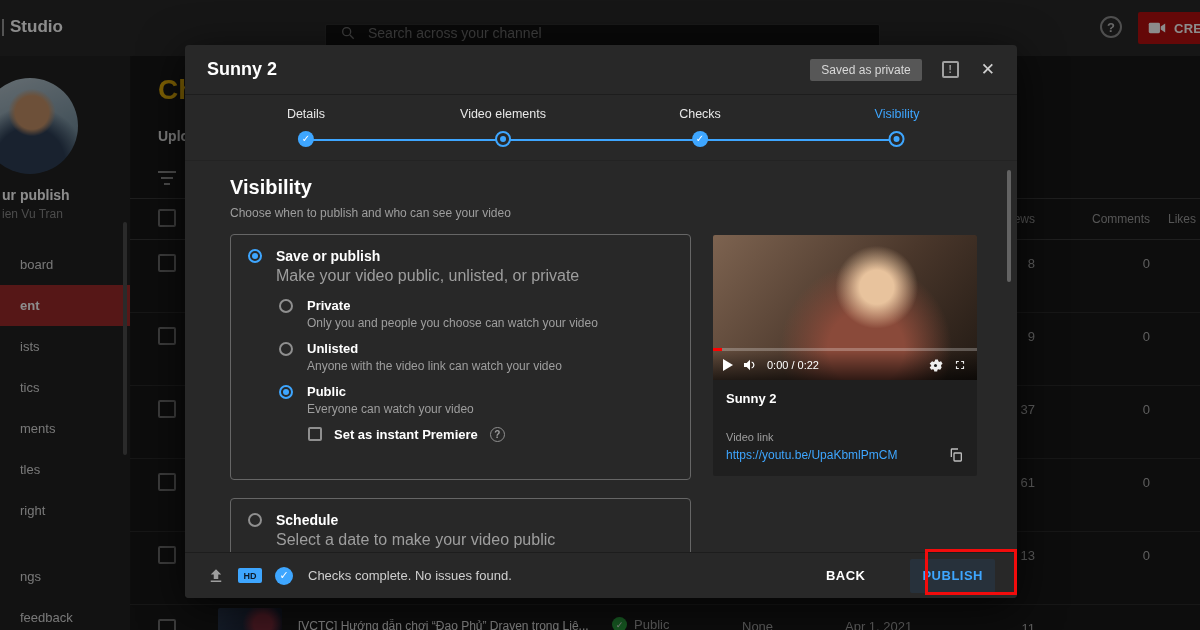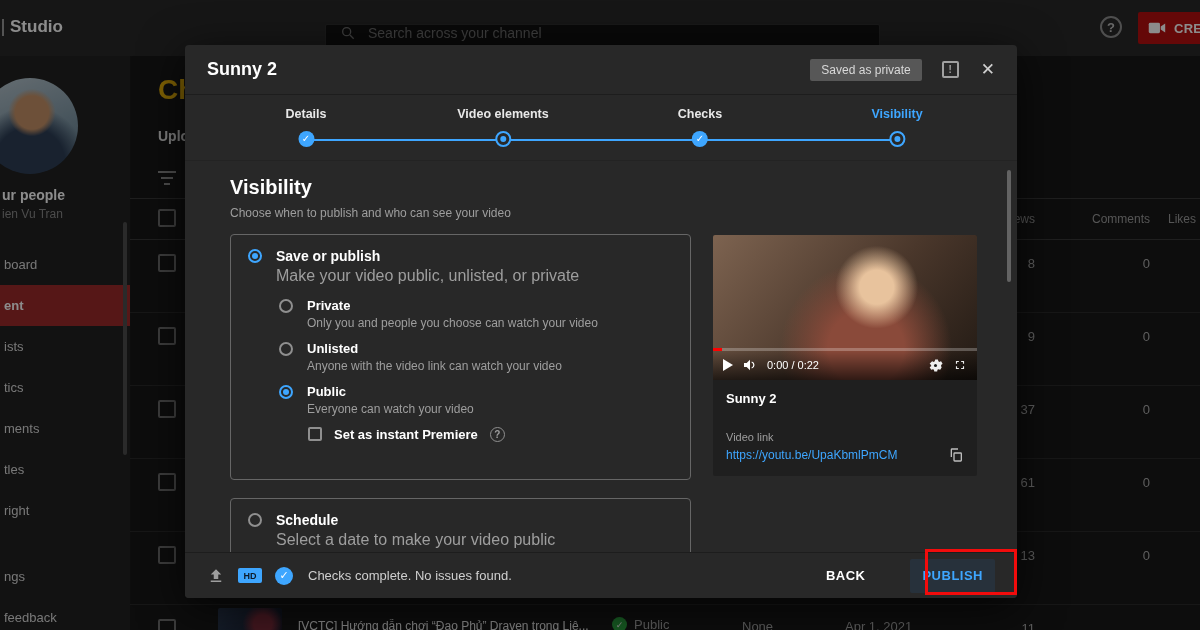--- a/index.html
+++ b/index.html
@@ -19,21 +19,21 @@
   
   .sidebar{position:absolute;top:56px;left:0;width:130px;bottom:0;background:#212121;}
   .avatar{position:absolute;left:-18px;top:22px;width:96px;height:96px;border-radius:50%;
     background:
       radial-gradient(circle at 52% 36%,#c79368 0 21%,rgba(0,0,0,0) 30%),
       radial-gradient(circle at 50% 88%,#2e3f57 0 36%,rgba(0,0,0,0) 58%),
       linear-gradient(160deg,#bac8d0 0%,#7e97a6 60%,#5d7482 100%);}
   .ch-title{position:absolute;left:2px;top:131px;color:#fff;font-size:14px;font-weight:bold;white-space:nowrap;}
   .ch-sub{position:absolute;left:2px;top:151px;color:#8a8a8a;font-size:12px;white-space:nowrap;}
   .nav{position:absolute;left:0;top:188px;right:0;}
-  .nav-item{height:41px;display:flex;align-items:center;padding-left:4px;color:#dadada;font-size:13px;white-space:nowrap;}
+  .nav-item{height:41px;display:flex;align-items:center;padding-left:20px;color:#dadada;font-size:13px;white-space:nowrap;}
   .nav-item.selected{background:#9d2b2b;color:#fff;font-weight:bold;}
   .nav-bottom{position:absolute;left:0;top:500px;right:0;}
   .side-scroll{position:absolute;left:123px;top:166px;width:4px;height:233px;background:#4d4d4d;border-radius:2px;}
 
   
   .content{position:absolute;top:56px;left:130px;right:0;bottom:0;background:#181818;}
   .page-title{position:absolute;left:28px;top:18px;color:#eab308;font-size:28px;font-weight:bold;}
   .tab{position:absolute;left:28px;top:72px;color:#e6e6e6;font-size:14px;font-weight:bold;}
   .filter-ic{position:absolute;left:28px;top:114px;}
   .t-head{position:absolute;left:0;right:0;top:142px;height:42px;border-top:1px solid #3a3a3a;border-bottom:1px solid #3a3a3a;}
@@ -65,21 +65,21 @@
   .dlg-title{color:#fff;font-size:18px;font-weight:bold;flex:0 0 auto;}
   .dlg-spacer{flex:1;}
   .saved-badge{background:#575757;color:#d9d9d9;font-size:12px;padding:4px 11px;border-radius:2px;}
   .fb-icon{width:17px;height:17px;border:2px solid #a0a0a0;border-radius:2px;color:#a0a0a0;font-size:10px;font-weight:bold;display:flex;align-items:center;justify-content:center;margin-left:6px;}
   .close-icon{color:#cfcfcf;font-size:17px;margin-left:8px;cursor:default;}
 
   
   .stepper{position:absolute;left:0;right:0;top:50px;height:66px;border-bottom:1px solid #232323;}
   .step-line{position:absolute;left:121px;width:591px;top:44px;height:2px;background:#3ea6ff;}
   .step{position:absolute;top:12px;display:flex;flex-direction:column;align-items:center;gap:10px;transform:translateX(-50%);}
-  .step .lbl{font-size:12.5px;font-weight:bold;color:#e8e8e8;white-space:nowrap;}
+  .step .lbl{font-size:12.5px;font-weight:normal;color:#e8e8e8;white-space:nowrap;}
   .step.current .lbl{color:#3ea6ff;}
   .dot-done{width:16px;height:16px;border-radius:50%;background:#3ea6ff;color:#fff;font-size:10px;font-weight:bold;display:flex;align-items:center;justify-content:center;line-height:16px;}
   .dot-ring{width:16px;height:16px;border-radius:50%;border:2px solid #3ea6ff;background:#282828;position:relative;}
   .dot-ring::after{content:"";position:absolute;left:3px;top:3px;width:6px;height:6px;border-radius:50%;background:#3ea6ff;}
   .s1{left:121px;} .s2{left:318px;} .s3{left:515px;} .s4{left:712px;}
 
   .dlg-scroll{position:absolute;right:6px;top:125px;width:4px;height:112px;background:#636363;border-radius:2px;}
 
   .sec-title{position:absolute;left:45px;top:131px;color:#fff;font-size:20px;font-weight:bold;}
   .sec-sub{position:absolute;left:45px;top:161px;color:#9e9e9e;font-size:12px;}
@@ -151,21 +151,21 @@
       <svg width="18" height="14" viewBox="0 0 24 18" fill="#fff">
           <rect x="1" y="2" width="15" height="14" rx="2"></rect>
           <path d="M17 7l6-4v12l-6-4z"></path>
         </svg>
       <span>CREA</span>
     </div>
   </div>
 
   <div class="sidebar">
     <div class="avatar"></div>
-    <div class="ch-title">ur people</div>
+    <div class="ch-title">ur publish</div>
     <div class="ch-sub">ien Vu Tran</div>
     <div class="nav">
       <div class="nav-item">
           <span>board</span>
         </div>
       <div class="nav-item selected">
           <span>ent</span>
         </div>
       <div class="nav-item">
           <span>ists</span>

